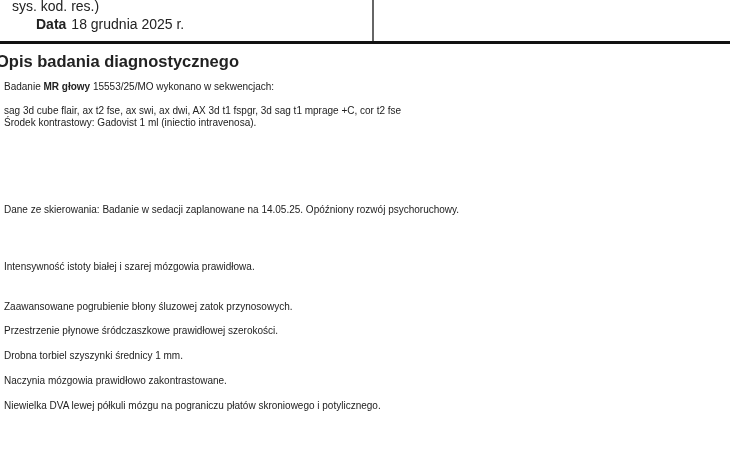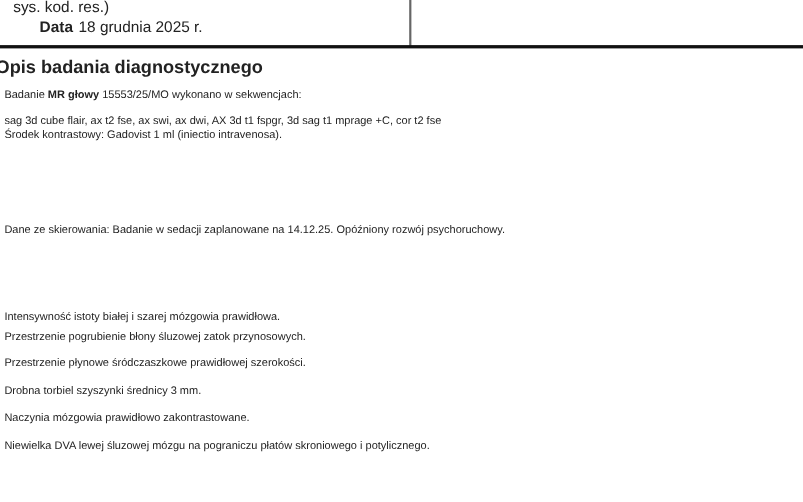--- a/index.html
+++ b/index.html
@@ -83,20 +83,20 @@
 <div class="thick-rule"></div>
 
 <div class="section-title">Opis badania diagnostycznego</div>
 
 <div class="line" style="top:77px"><span>Badanie </span><span class="b">MR głowy</span><span> 15553/25/MO wykonano w sekwencjach:</span></div>
 
 <div class="line" style="top:101px">sag 3d cube flair, ax t2 fse, ax swi, ax dwi, AX 3d t1 fspgr, 3d sag t1 mprage +C, cor t2 fse</div>
 
 <div class="line" style="top:113px">Środek kontrastowy: Gadovist 1 ml (iniectio intravenosa).</div>
 
-<div class="line" style="top:200px">Dane ze skierowania: Badanie w sedacji zaplanowane na 14.12.25. Opóźniony rozwój psychoruchowy.</div>
+<div class="line" style="top:200px">Dane ze skierowania: Badanie w sedacji zaplanowane na 14.05.25. Opóźniony rozwój psychoruchowy.</div>
 
-<div class="line" style="top:279px">Intensywność istoty białej i szarej mózgowia prawidłowa.</div>
-<div class="line" style="top:297px">Przestrzenie pogrubienie błony śluzowej zatok przynosowych.</div>
+<div class="line" style="top:257px">Intensywność istoty białej i szarej mózgowia prawidłowa.</div>
+<div class="line" style="top:297px">Zaawansowane pogrubienie błony śluzowej zatok przynosowych.</div>
 <div class="line" style="top:321px">Przestrzenie płynowe śródczaszkowe prawidłowej szerokości.</div>
-<div class="line" style="top:346px">Drobna torbiel szyszynki średnicy 3 mm.</div>
+<div class="line" style="top:346px">Drobna torbiel szyszynki średnicy 1 mm.</div>
 <div class="line" style="top:371px">Naczynia mózgowia prawidłowo zakontrastowane.</div>
-<div class="line" style="top:396px">Niewielka DVA lewej śluzowej mózgu na pograniczu płatów skroniowego i potylicznego.</div>
+<div class="line" style="top:396px">Niewielka DVA lewej półkuli mózgu na pograniczu płatów skroniowego i potylicznego.</div>
 
 </body></html>

